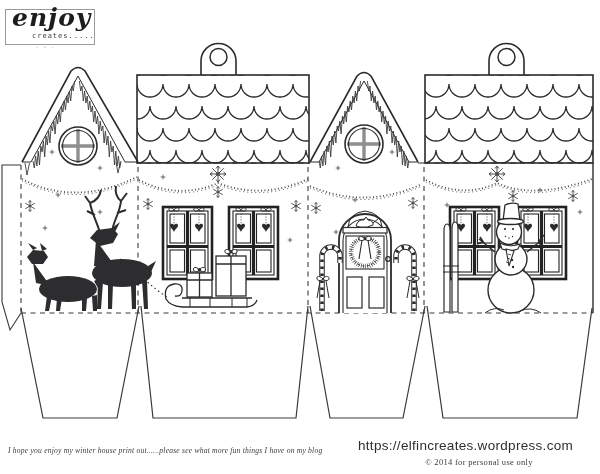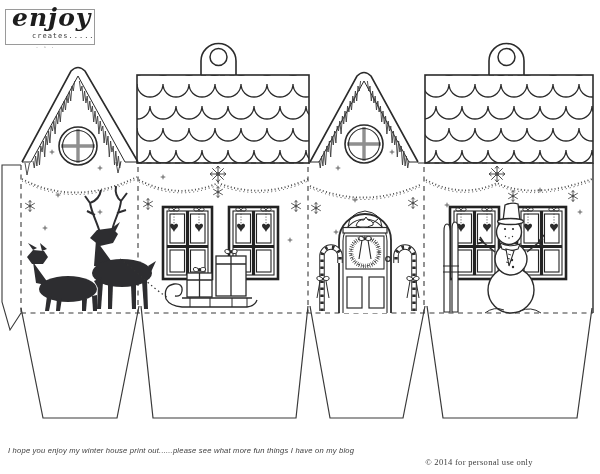--- a/index.html
+++ b/index.html
@@ -6,21 +6,21 @@
   .sheet{position:relative;width:600px;height:474px;background:#ffffff;overflow:hidden;
          font-family:"Liberation Sans",sans-serif;color:#2b2b2b;}
   .artwork{position:absolute;left:0;top:0;}
   .logo-box{position:absolute;left:5px;top:9px;width:88px;height:34px;border:1px solid #9a9a9a;}
   .logo-script{position:absolute;left:6px;top:-7px;font-family:"DejaVu Serif",serif;
                font-style:italic;font-weight:bold;font-size:25px;letter-spacing:1px;color:#1d1d1d;}
   .logo-tagline{position:absolute;left:26px;top:22px;font-family:"DejaVu Sans Mono",monospace;
                 font-size:7px;letter-spacing:1px;color:#3a3a3a;}
   .logo-ornament{position:absolute;left:36px;top:44px;font-size:6px;color:#555;letter-spacing:2px;}
   .footer-message{position:absolute;left:8px;top:446px;width:350px;font-size:7.6px;
-                  font-style:italic;color:#3c3c3c;letter-spacing:0.2px;}
+                  font-style:italic;color:#3c3c3c;letter-spacing:0.2px;font-family:Liberation Serif, serif;}
   .footer-url{position:absolute;left:358px;top:438px;width:236px;font-size:13.5px;
               color:#2e2e2e;letter-spacing:0.3px;}
   .footer-copyright{position:absolute;left:370px;top:457px;width:218px;font-size:8.5px;
                     color:#3c3c3c;text-align:center;letter-spacing:0.3px;font-family:Liberation Serif, serif;}
 </style>
 </head>
 <body>
 
 <div class="sheet">
 
@@ -309,15 +309,16 @@
     </g>
   </svg>
 
   <div class="logo-box">
     <div class="logo-script">enjoy</div>
     <div class="logo-tagline">creates.....</div>
   </div>
   <div class="logo-ornament">· ◦ ·</div>
 
   <div class="footer-message">I hope you enjoy my winter house print out......please see what more fun things I have on my blog</div>
+  <div class="footer-url">https://elfincreates.wordpress.com</div>
   <div class="footer-copyright">© 2014  for personal use only</div>
 
 </div>
 
 </body></html>

